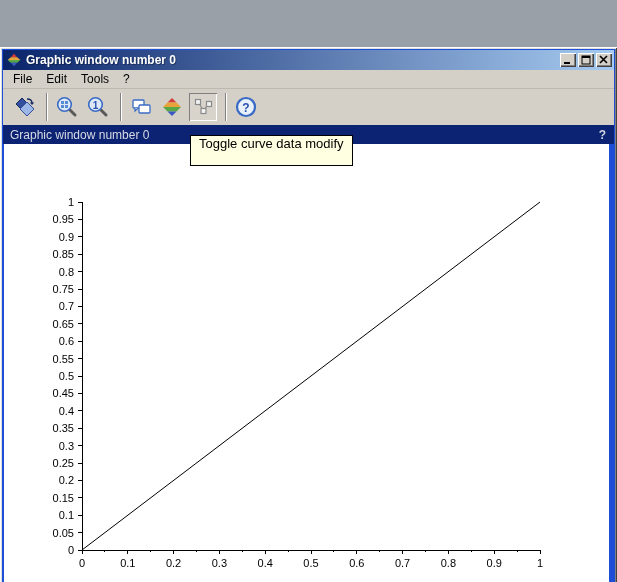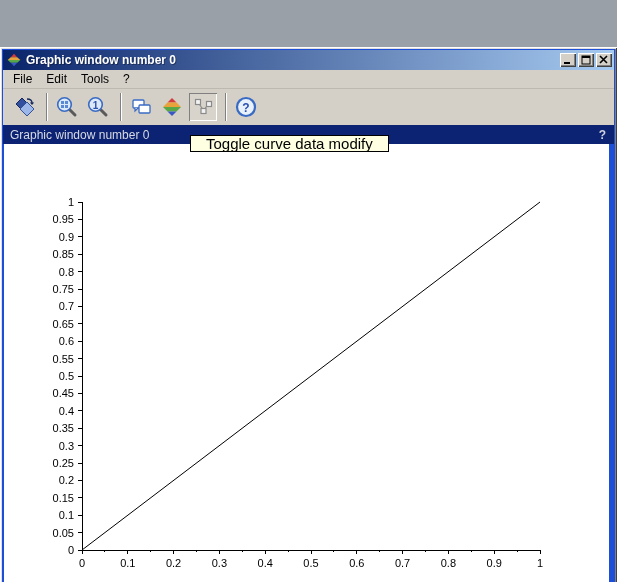--- a/index.html
+++ b/index.html
@@ -72,23 +72,23 @@
   
   .canvas {
     position: absolute; left: 4px; top: 97px; width: 605px; height: 461px;
     background: #ffffff;
   }
   .canvas svg { display:block; width: 605px; height: 461px;
     font-family: "Liberation Sans", sans-serif; }
 
   
   .tooltip {
-    position: absolute; left: 190px; top: 88px; height: 17px;
+    position: absolute; left: 190px; top: 88px; height: 31px;
     background: #ffffe1; border: 1px solid #000000; color: #000;
-    font-size: 15px; line-height: 15px; padding: 0 15px; white-space: nowrap;
+    font-size: 13px; line-height: 15px; padding: 0 8px; white-space: nowrap;
     z-index: 10;
   }
 
   
   .statusbar {
     position: absolute; left: 4px; top: 562px; width: 608px; height: 16px;
     background: #d4d0c8;
     box-shadow: inset 1px 1px 0 #808080, inset -1px -1px 0 #ffffff;
     font-size: 11px; color:#000;
   }

